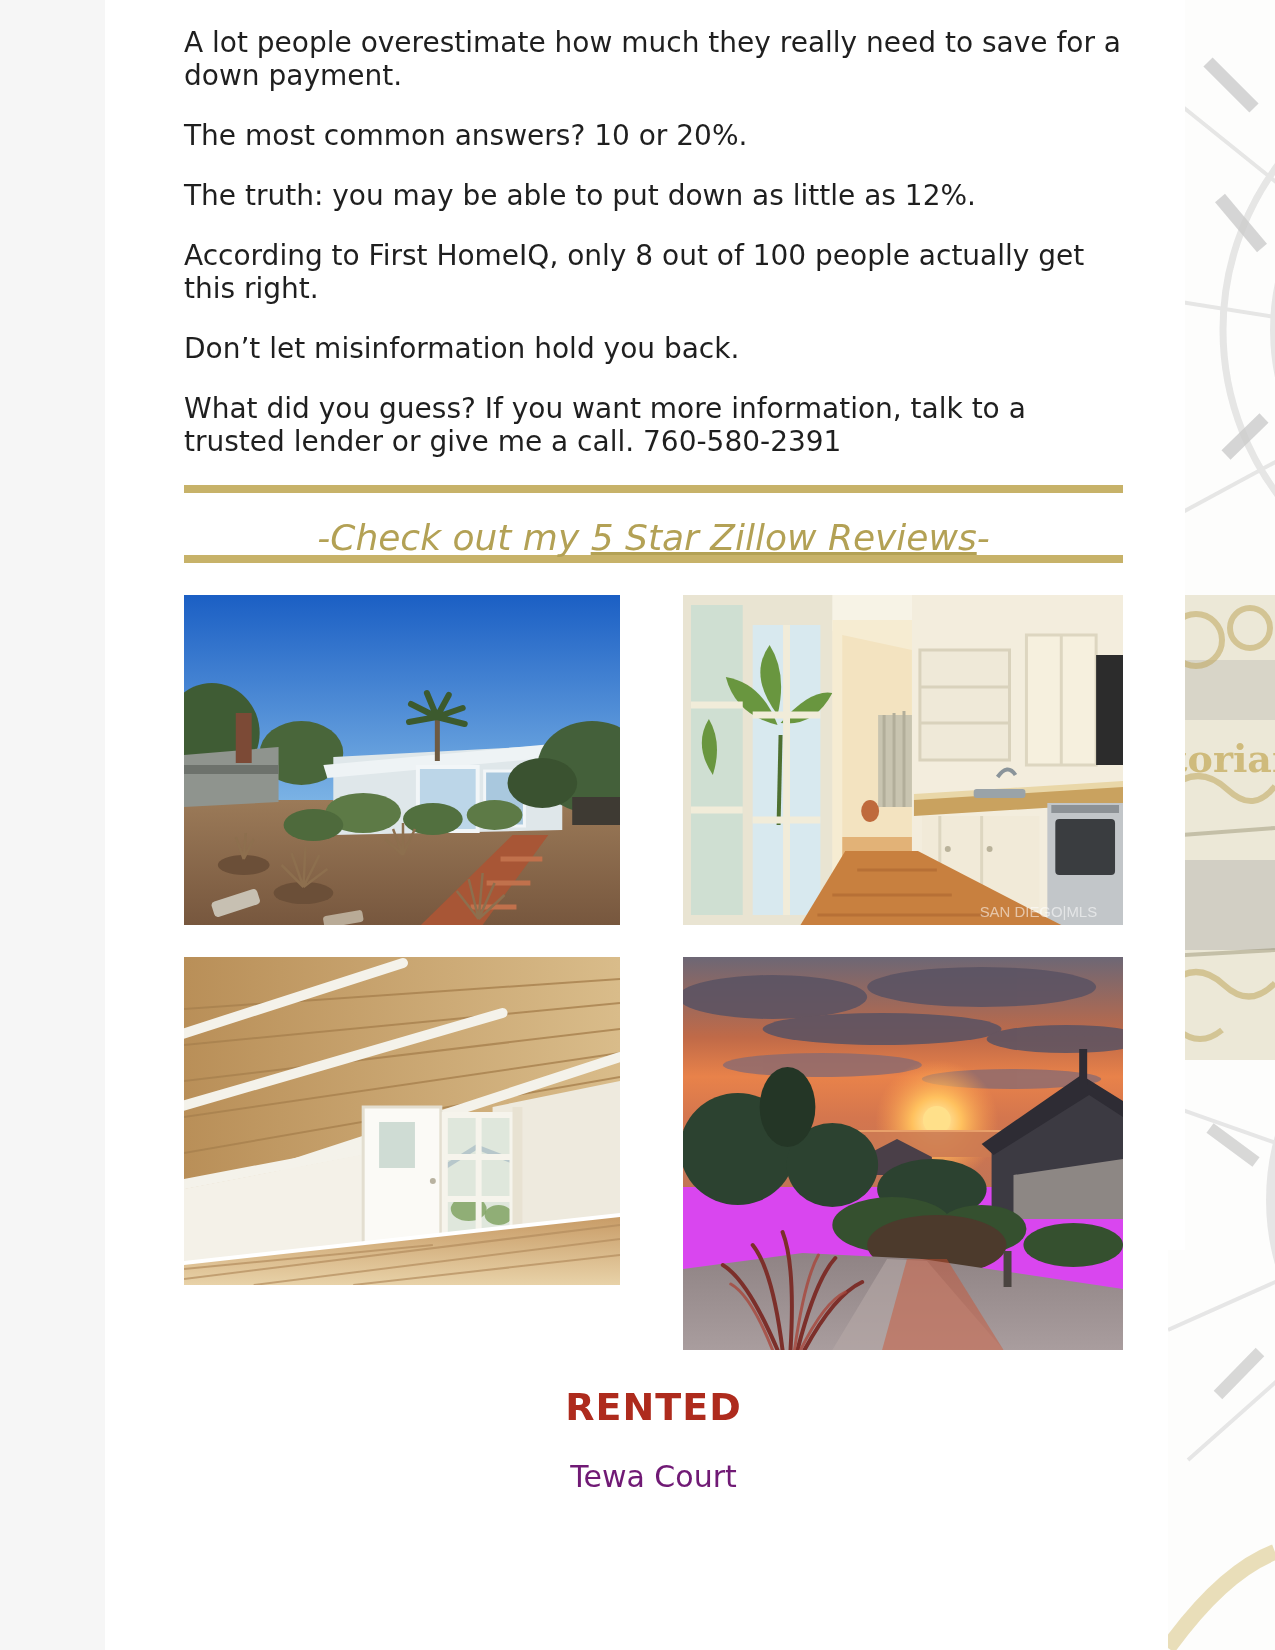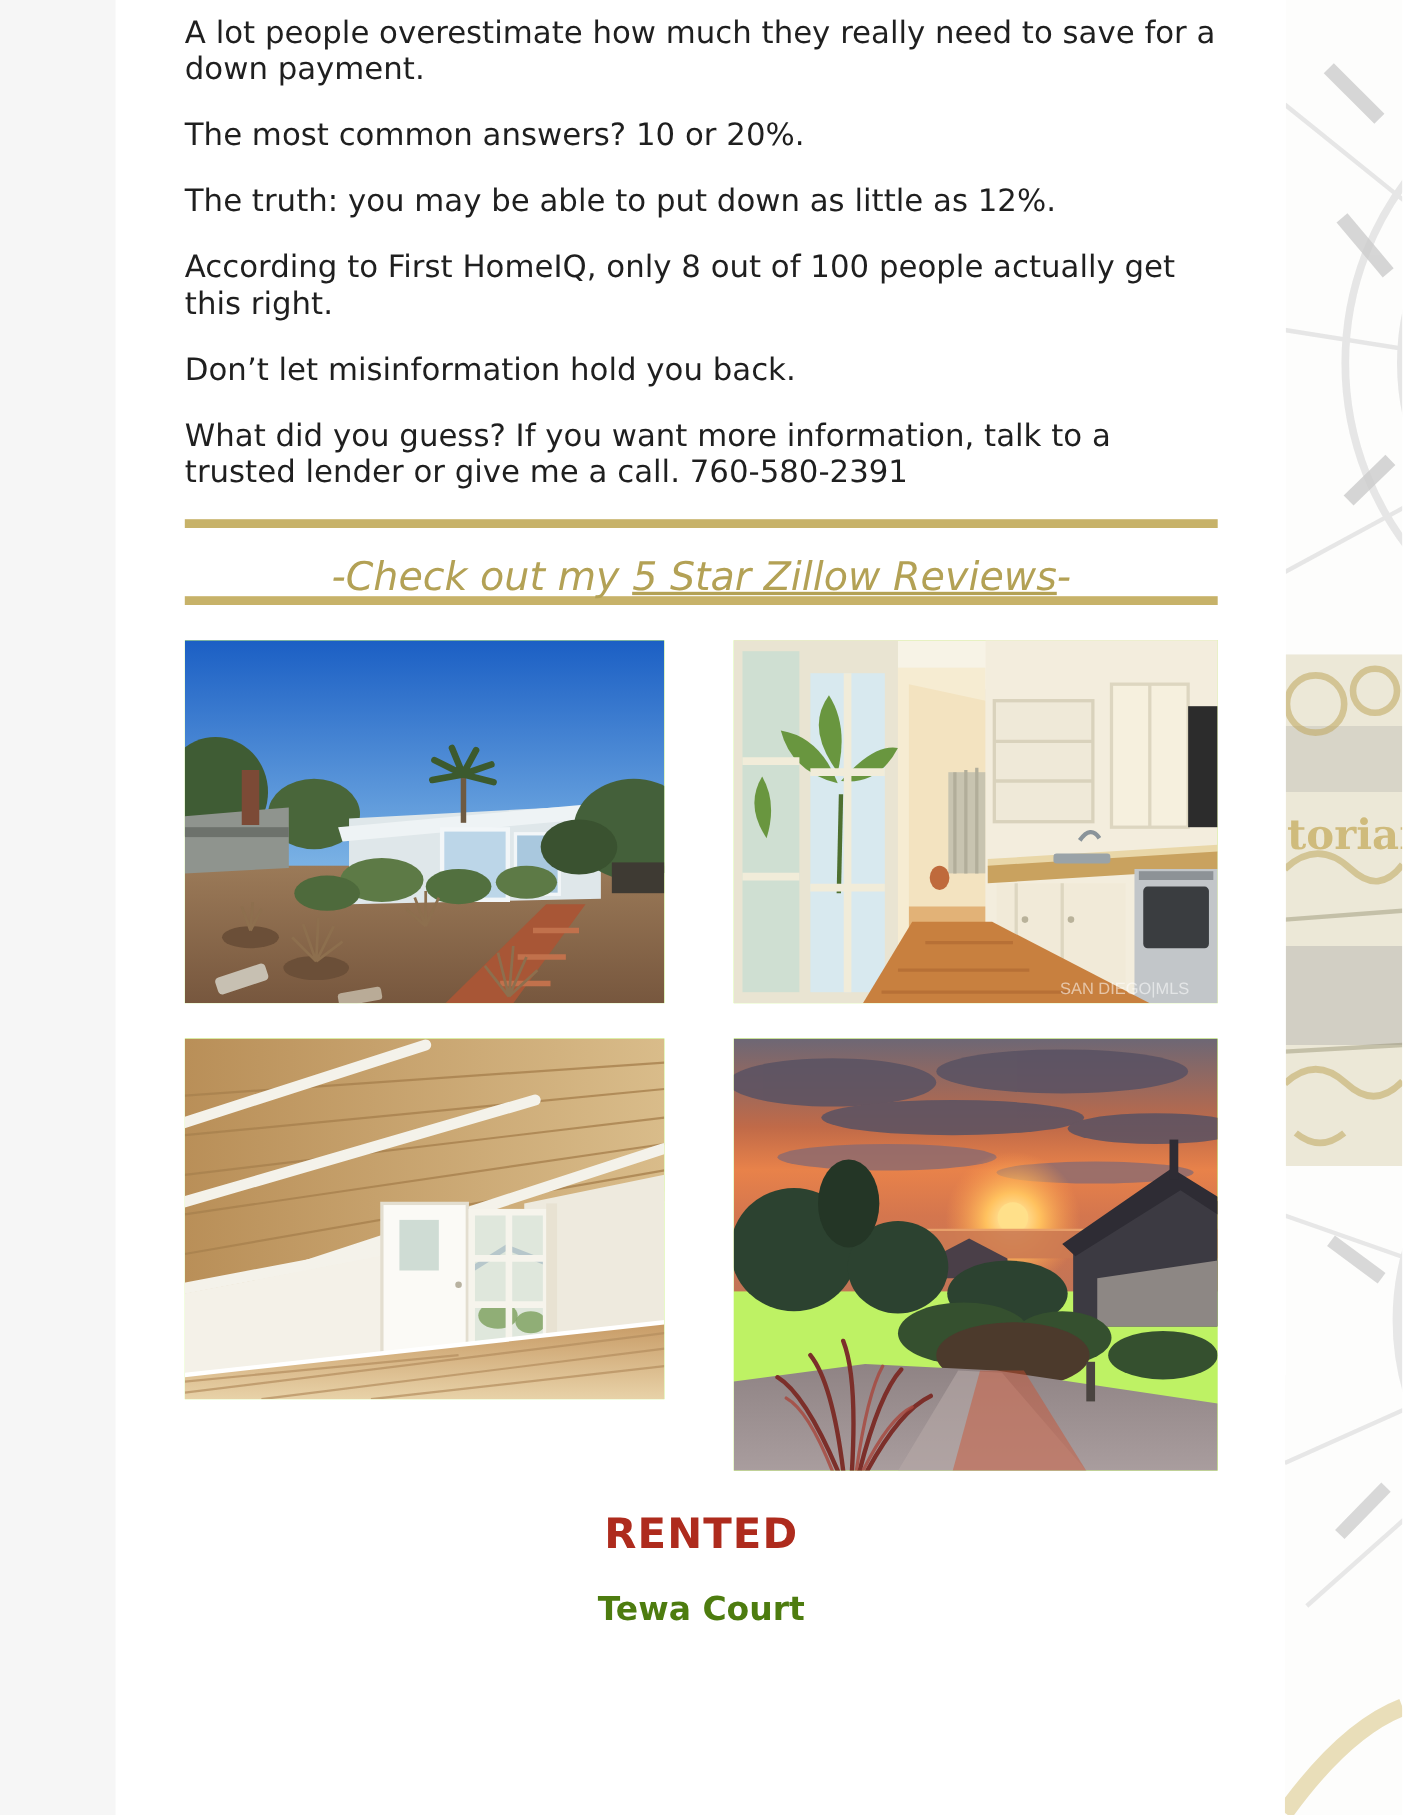--- a/index.html
+++ b/index.html
@@ -4,51 +4,51 @@
 <style>
   html,body{margin:0;padding:0;}
   body{
     width:1275px;height:1650px;position:relative;background:#ffffff;
     font-family:"Liberation Sans",sans-serif;overflow:hidden;
   }
   .bg-left{position:absolute;left:0;top:0;width:105px;height:1650px;background:#f6f6f6;}
   .bg-right{position:absolute;left:1168px;top:0;width:107px;height:1650px;overflow:hidden;background:#fdfdfc;}
   .bg-right svg{display:block;}
   .email{
-    position:absolute;left:106px;top:0;width:1063px;height:1250px;background:#ffffff;
-    box-sizing:border-box;padding:13px 62px 0;
+    position:absolute;left:122px;top:0;width:1063px;height:1250px;background:#ffffff;
+    box-sizing:border-box;padding:26px 62px 0;
   }
   .copy p{
     font-family:"DejaVu Sans",sans-serif;font-size:28px;line-height:33px;
     color:#1f1f1f;margin:0 0 27px;width:939px;
   }
   hr.gold{border:0;height:8px;background:#c7b269;margin:0;width:939px;}
   .hr-top{margin-top:117px;}
   .hr-bottom{margin-top:28px;}
   .reviews{
     margin:28px 0 0;width:939px;text-align:center;font-family:"DejaVu Sans",sans-serif;
     font-style:italic;font-size:36px;line-height:34px;color:#b3a155;
   }
   .reviews a{color:#b3a155;text-decoration:underline;}
   .photo-grid{
     margin-top:32px;display:grid;grid-template-columns:436px 440px;
     column-gap:63px;row-gap:32px;align-items:start;width:939px;
   }
-  figure.ph{margin:0;position:relative;overflow:hidden;background:#bef264;}
+  figure.ph{margin:0;position:relative;overflow:hidden;background:#d946ef;}
   .ph svg{display:block;width:100%;height:100%;}
   .ph1,.ph2{height:330px;}
   .ph3{height:328px;}
   .ph4{height:393px;}
   .rented{
     margin:35px 0 12px;width:939px;text-align:center;font-family:"DejaVu Sans",sans-serif;
     font-weight:bold;font-size:38px;line-height:44px;letter-spacing:1px;color:#ae2b1d;
   }
   .prop{
     margin:28px 0 0;width:939px;text-align:center;font-family:"DejaVu Sans",sans-serif;
-    font-weight:bold;font-size:30px;line-height:40px;color:#4d7c0f;
+    font-weight:normal;font-size:30px;line-height:40px;color:#701a75;
   }
 </style>
 </head>
 <body>
 
 <div class="bg-left"></div>
 
 <div class="bg-right">
   <svg width="107" height="1650" viewBox="0 0 107 1650" xmlns="http://www.w3.org/2000/svg">
     <rect width="107" height="1650" fill="#fdfdfc"></rect>

